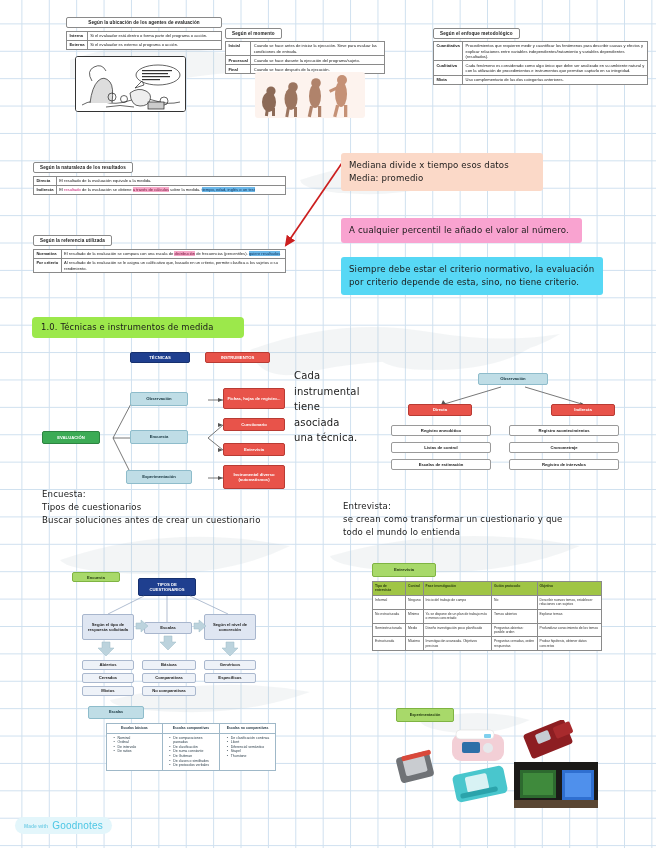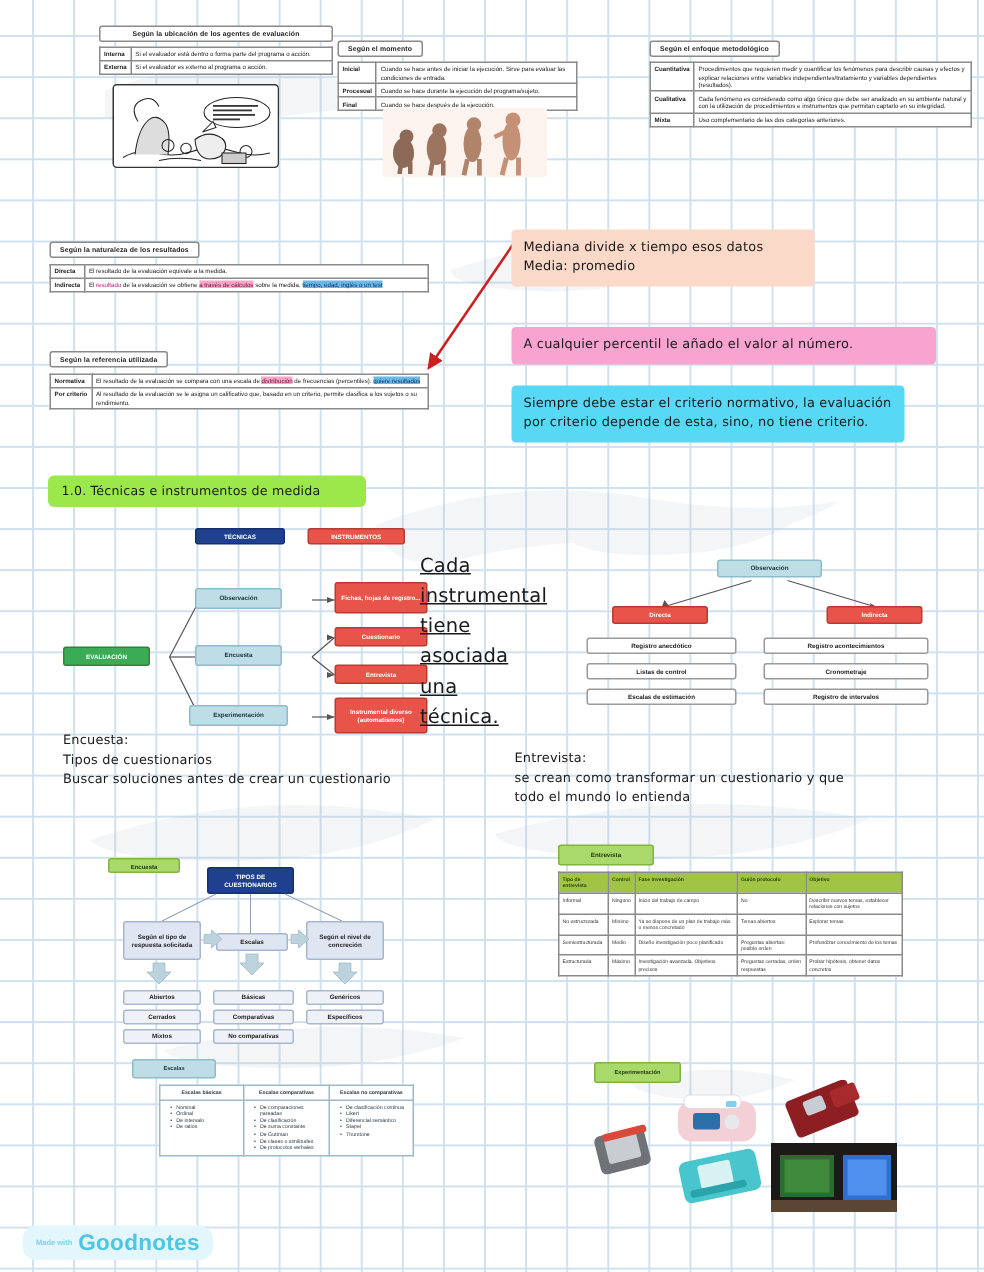--- a/index.html
+++ b/index.html
@@ -66,21 +66,21 @@
   .ent td{border:1px solid #8a8a8a;font-size:3.4px;line-height:1.3;
           padding:2px 2px;vertical-align:top;color:#333;}
   .ent tr.hd td{background:#a0c545;color:#2b3d12;font-weight:bold;}
 
   
   .photo{position:absolute;border-radius:3px;}
   
   #gn{background:#e3f6fb;border-radius:9px;display:flex;align-items:center;
       gap:4px;padding:3px 9px;}
   #gn .mw{font-size:5px;font-weight:bold;color:#7fd2e8;}
-  #gn .gnm{font-size:15px;font-weight:bold;color:#4cc6e4;letter-spacing:.2px;}
+  #gn .gnm{font-size:10px;font-weight:normal;color:#4cc6e4;letter-spacing:.2px;}
 </style>
 </head>
 <body>
 
 <div id="paper"></div>
 
 <svg id="watermark" viewBox="0 0 656 848" preserveAspectRatio="none">
   <g fill="#b9c6cc">
     <path d="M70 60 q60-22 130-10 q50 8 96 2 q40-6 70 6 q-30 16-80 14 q-60-2-110 8 q-60 12-106-2 z"></path>
     <path d="M250 350 q90-34 180-18 q70 12 130 2 q-40 26-120 26 q-80 0-130 12 q-50 12-60-22 z"></path>
@@ -243,21 +243,21 @@
   <defs>
       <marker id="ah" markerWidth="7" markerHeight="7" refX="5.2" refY="3" orient="auto">
     <path d="M0,0 L6.4,3 L0,6 z" fill="#cc1f1f"></path>
       </marker>
     </defs>
   <line x1="62" y1="3" x2="6" y2="85" stroke="#cc1f1f" stroke-width="1.7" marker-end="url(#ah)"></line>
 </svg>
 
 <div class="abs sticky st-peach hand" style="left: 341px; top: 153px; width: 202px; white-space: pre-line;">Mediana divide x tiempo esos datos
 Media: promedio</div>
-<div class="abs sticky st-pink hand" style="left: 341px; top: 218px; width: 283px; white-space: pre-line;">A cualquier percentil le añado el valor al número.</div>
+<div class="abs sticky st-pink hand" style="left: 341px; top: 218px; width: 241px; white-space: pre-line;">A cualquier percentil le añado el valor al número.</div>
 <div class="abs sticky st-cyan hand" style="left: 341px; top: 257px; width: 262px; white-space: pre-line;">Siempre debe estar el criterio normativo, la evaluación por criterio depende de esta, sino, no tiene criterio.</div>
 
 <div class="abs st-green hand" style="left: 32px; top: 317px; width: 212px; padding: 4px 9px; font-size: 8.4px; white-space: pre-line;">1.0. Técnicas e instrumentos de medida</div>
 
 <div class="abs" style="left:30px;top:350px;width:300px;height:135px;">
   <svg class="lines" width="300" height="135">
     <g stroke="#555" stroke-width=".8" fill="none">
       <path d="M83 88 L103 50"></path>
         <path d="M83 88 L103 88"></path>
         <path d="M83 88 L103 128"></path>
@@ -284,21 +284,21 @@
   <div class="node n-cyan abs" style="left:100px;top:42px;width:58px;height:14px;">Observación</div>
   <div class="node n-cyan abs" style="left:100px;top:80px;width:58px;height:14px;">Encuesta</div>
   <div class="node n-cyan abs" style="left:96px;top:120px;width:66px;height:14px;">Experimentación</div>
 
   <div class="node n-red abs" style="left:193px;top:38px;width:62px;height:21px;">Fichas, hojas de registro...</div>
   <div class="node n-red abs" style="left:193px;top:68px;width:62px;height:13px;">Cuestionario</div>
   <div class="node n-red abs" style="left:193px;top:93px;width:62px;height:13px;">Entrevista</div>
   <div class="node n-red abs" style="left:193px;top:115px;width:62px;height:24px;">Instrumental diverso (automatismos)</div>
 </div>
 
-<div class="abs hand" style="left: 280px; top: 368px; width: 70px; font-size: 13px; line-height: 1.55; white-space: pre-line; text-decoration: underline;">Cada
+<div class="abs hand" style="left: 294px; top: 368px; width: 70px; font-size: 10px; line-height: 1.55; white-space: pre-line;">Cada
 instrumental
 tiene asociada
 una técnica.</div>
 
 <div class="abs" style="left:383px;top:368px;width:265px;height:105px;">
   <svg class="lines" width="265" height="105">
     <g stroke="#555" stroke-width=".8" fill="none">
       <path d="M118 19 L58 37"></path>
         <path d="M142 19 L202 37"></path>
     </g>

